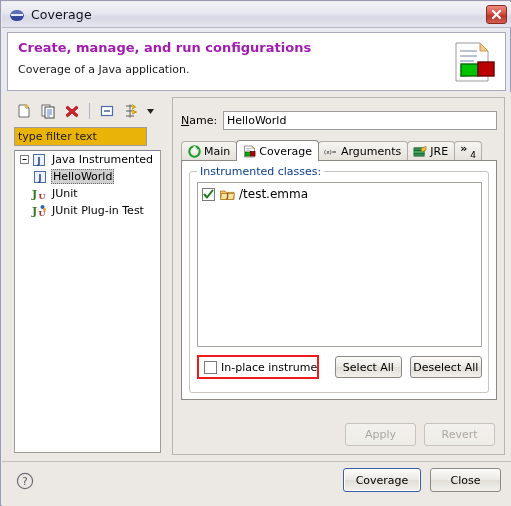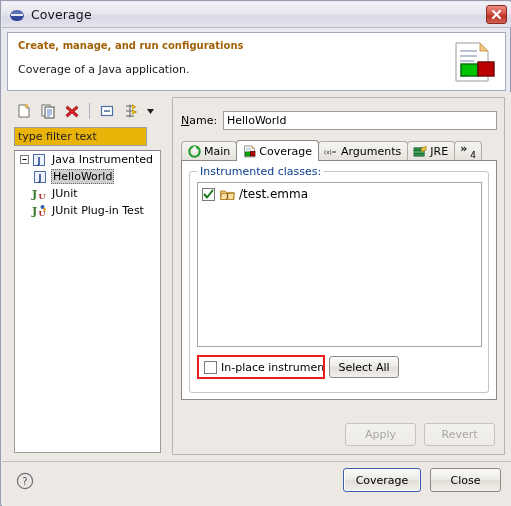--- a/index.html
+++ b/index.html
@@ -81,23 +81,23 @@
     position: absolute;
     left: 6px; top: 31px;
     width: 499px; height: 59px;
     box-sizing: border-box;
     background: #ffffff;
     border: 1px solid #a8a8bb;
   }
   .header-title {
     position: absolute;
     left: 10px; top: 7px;
-    font-size: 10px;
+    font-size: 13px;
     font-weight: bold;
-    color: #a16207;
+    color: #a21caf;
   }
   .header-sub {
     position: absolute;
     left: 10px; top: 30px;
     font-size: 11px;
     color: #1a1a1a;
   }
   .header-graphic {
     position: absolute;
     right: 9px; top: 6px;
@@ -372,21 +372,21 @@
     color: #000;
     display: flex; align-items: center; justify-content: center;
     padding: 0;
   }
   .btn.disabled {
     color: #aaa8a2;
     border-color: #c6c3bd;
     background: linear-gradient(to bottom, #f3f1ed 0%, #eeece7 100%);
     margin-top: 38px;
   }
-  .btn-selectall { width: 70px; height: 22px; margin-left: 4px; }
+  .btn-selectall { width: 70px; height: 22px; margin-left: 16px; }
   .btn-deselectall { width: 76px; height: 22px; margin-left: 8px; }
 
   
   .apply-row {
     position: absolute;
     right: 9px; bottom: 8px;
     display: flex;
     gap: 8px;
   }
   .btn-apply, .btn-revert { width: 71px; height: 23px; }
@@ -655,20 +655,21 @@
               <span class="ci-label">/test.emma</span>
             </div>
           </div>
 
           <div class="group-actions">
             <div class="inplace-wrap">
               <span class="chk"></span>
               <span class="inplace-label">In-place instrumentati</span>
             </div>
             <div class="btn btn-selectall">Select All</div>
+            <div class="btn btn-deselectall">Deselect All</div>
           </div>
         </div>
       </div>
 
       <div class="apply-row">
         <div class="btn btn-apply disabled">
           <span>Apply</span>
         </div>
         <div class="btn btn-revert disabled">
           <span>Revert</span>

